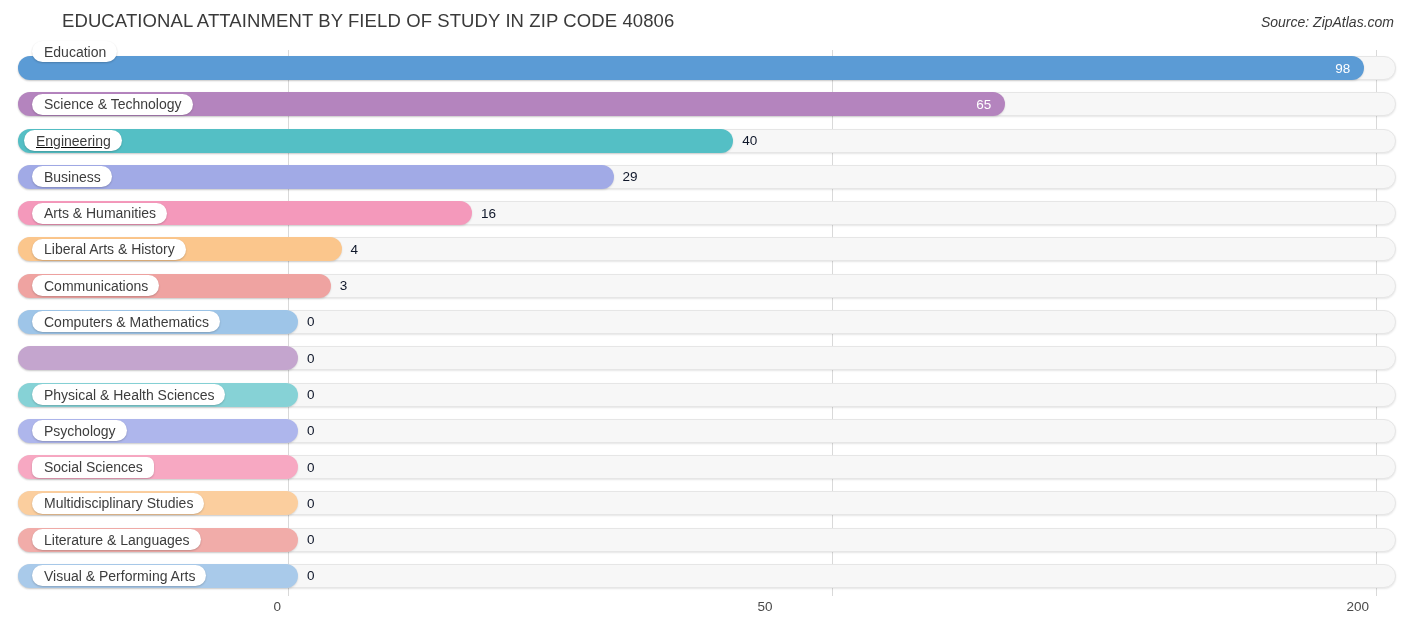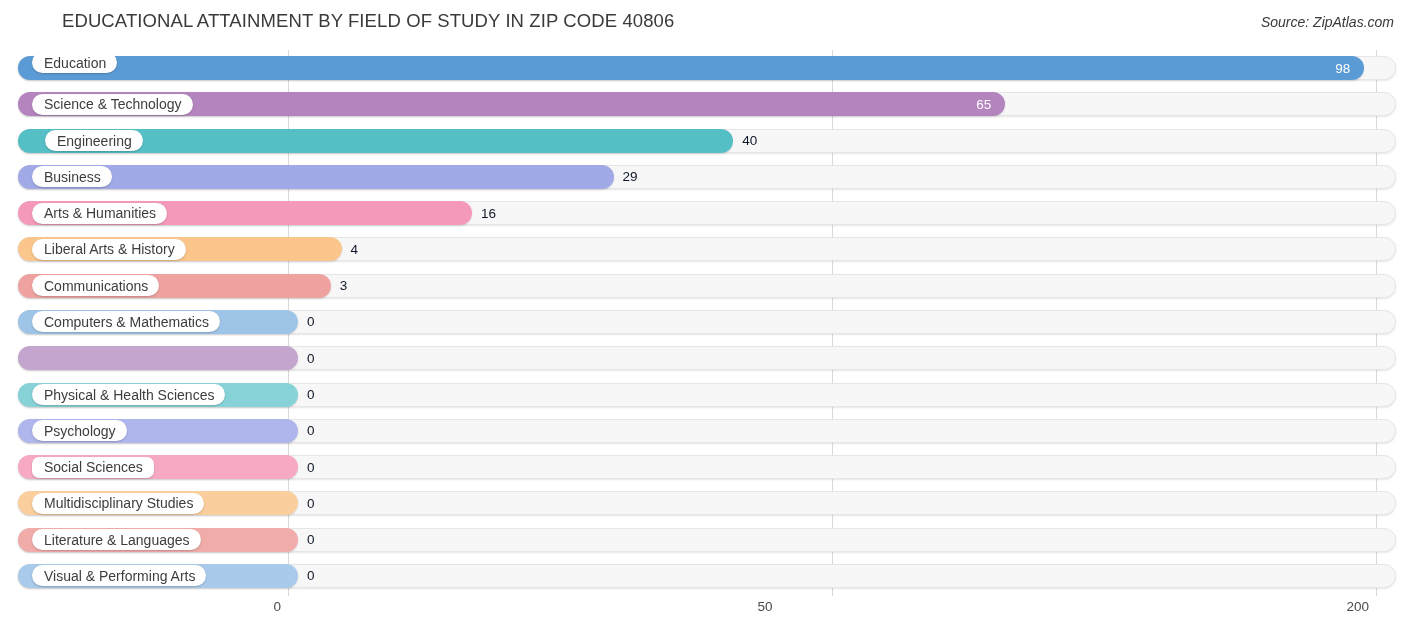--- a/index.html
+++ b/index.html
@@ -123,33 +123,33 @@
 
   <div id="chart">
       <div class="gridline" style="left: 288px;"></div>
       <div class="axis-label" style="left: 161px;">0</div>
       <div class="gridline" style="left: 832px;"></div>
       <div class="axis-label" style="left: 705px; text-align: center;">50</div>
       <div class="gridline" style="left: 1376px;"></div>
       <div class="axis-label" style="left: 1249px;">200</div>
       <div class="row-track" style="left: 18px; top: 56px; width: 1378px;"></div>
       <div class="bar-fill" style="left: 18px; top: 56px; width: 1346.24px; background: rgb(91, 155, 213);"></div>
-      <div class="bar-label-pill" style="left: 32px; top: 52px;">
+      <div class="bar-label-pill" style="left: 32px; top: 41px;">
         <span>Education</span>
       </div>
       <div class="value-in" style="top: 56px; left: 1304.24px; width: 46px; justify-content: flex-end;">98</div>
       <div class="row-track" style="left: 18px; top: 92.28px; width: 1378px;"></div>
       <div class="bar-fill" style="left: 18px; top: 92.28px; width: 987.2px; background: rgb(180, 132, 190);"></div>
       <div class="bar-label-pill" style="left: 32px; top: 93.78px;">
         <span>Science &amp; Technology</span>
       </div>
       <div class="value-in" style="top: 92.28px; left: 945.2px; width: 46px; justify-content: flex-end;">65</div>
       <div class="row-track" style="left: 18px; top: 128.56px; width: 1378px;"></div>
       <div class="bar-fill" style="left: 18px; top: 128.56px; width: 715.2px; background: rgb(84, 191, 197);"></div>
-      <div class="bar-label-pill" style="left: 45px; top: 130.06px;">
+      <div class="bar-label-pill" style="left: 24px; top: 130.06px; text-decoration: underline;">
         <span>Engineering</span>
       </div>
       <div class="value-out" style="top: 128.56px; left: 742.2px;">40</div>
       <div class="row-track" style="left: 18px; top: 164.84px; width: 1378px;"></div>
       <div class="bar-fill" style="left: 18px; top: 164.84px; width: 595.52px; background: rgb(161, 170, 230);"></div>
       <div class="bar-label-pill" style="left: 32px; top: 166.34px;">
         <span>Business</span>
       </div>
       <div class="value-out" style="top: 164.84px; left: 622.52px;">29</div>
       <div class="row-track" style="left: 18px; top: 201.12px; width: 1378px;"></div>

